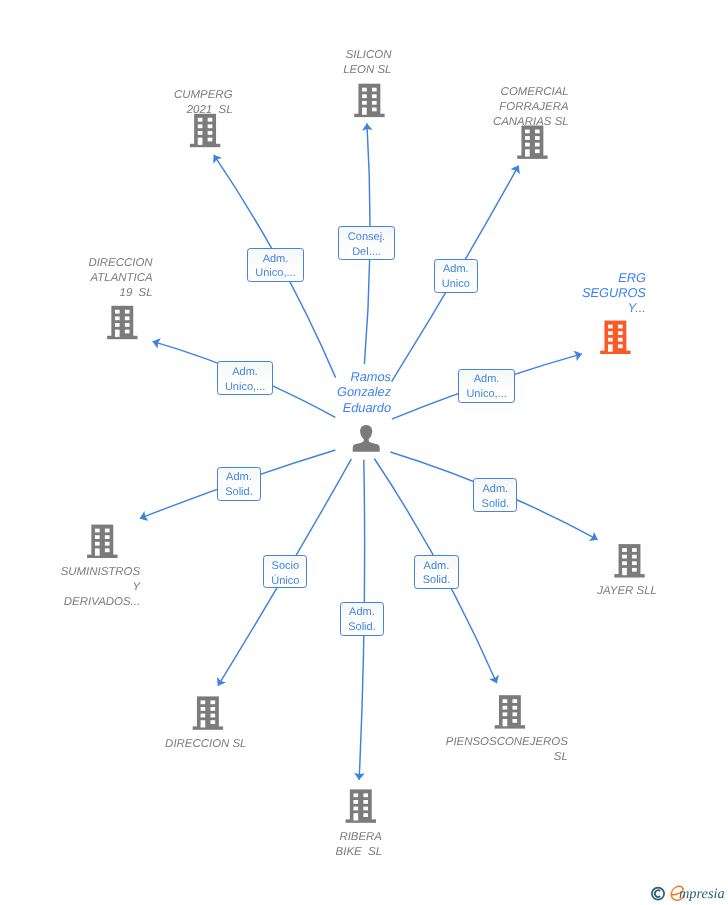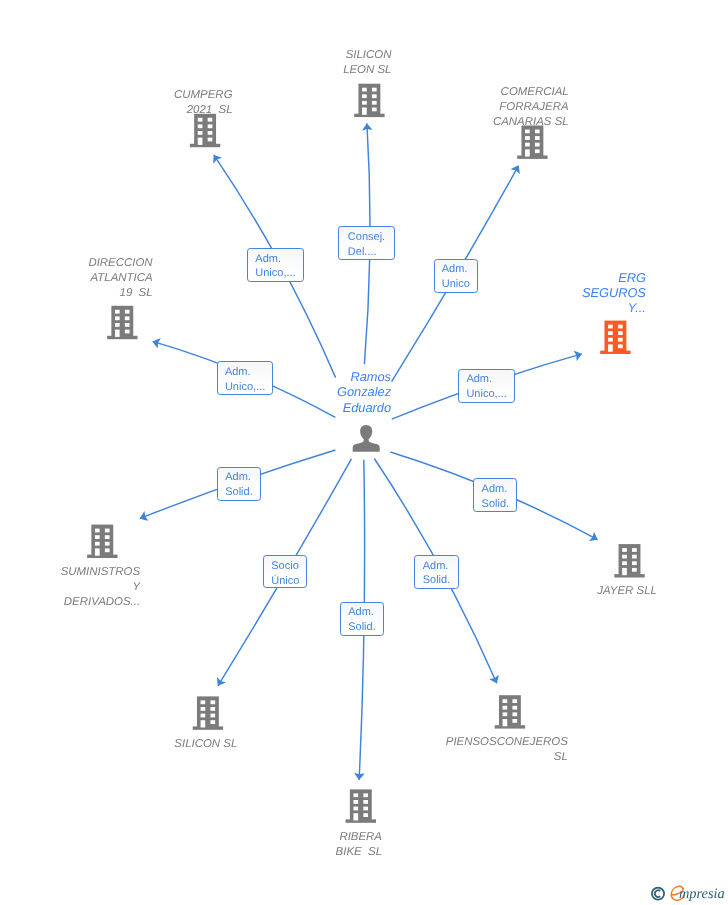--- a/index.html
+++ b/index.html
@@ -7,21 +7,21 @@
   body{width:728px;height:905px;font-family:"Liberation Sans",sans-serif;
       -webkit-font-smoothing:antialiased;text-rendering:geometricPrecision;}
   .stage{position:relative;width:728px;height:905px;overflow:hidden;background:#fff;}
   svg.edge-layer{position:absolute;left:0;top:0;width:728px;height:905px;}
   .node-label{position:absolute;transform:translateX(-50%) translateZ(0);text-align:right;
       font-size:11.45px;line-height:15.0px;color:#7b7b7b;white-space:pre;font-style:italic;}
   .node-label.big{font-size:12.8px;line-height:15.4px;color:#3b82f6;}
   .edge-label{position:absolute;box-sizing:border-box;border:1.45px solid #4285e0;border-radius:3.2px;
       background:linear-gradient(to bottom,#f5f6f7 0%,#fdfdfd 55%,#ffffff 100%);
       color:#4285e0;font-size:11px;line-height:14.9px;padding-top:3.4px;
-      white-space:pre;display:flex;align-items:center;justify-content:center;
+      text-align:center;white-space:pre;display:flex;align-items:center;justify-content:center;
       transform:translateZ(0);}
   .footer-logo{position:absolute;display:block;}
 </style>
 </head>
 <body>
 
 <div class="stage">
 
   <svg class="edge-layer" viewBox="0 0 728 905">
     <g id="edge-paths">
@@ -204,21 +204,21 @@
       <div class="node-label" style="left: 120.5px; top: 255.7px;">DIRECCION
 ATLANTICA
 19  SL</div>
       <div class="node-label big" style="left: 613.9px; top: 269.6px;">ERG
 SEGUROS
 Y...</div>
       <div class="node-label" style="left: 100.4px; top: 564.7px;">SUMINISTROS
 Y
 DERIVADOS...</div>
       <div class="node-label" style="left: 627.1px; top: 583.7px;">JAYER SLL</div>
-      <div class="node-label" style="left: 205.8px; top: 736.7px;">SILICON SL</div>
+      <div class="node-label" style="left: 205.8px; top: 736.7px;">DIRECCION SL</div>
       <div class="node-label" style="left: 506.8px; top: 734.7px;">PIENSOSCONEJEROS
 SL</div>
       <div class="node-label" style="left: 358.8px; top: 829.7px;">RIBERA
 BIKE  SL</div>
       <div class="node-label big" style="left: 364px; top: 369px;">Ramos
 Gonzalez
 Eduardo</div>
     </div>
   <div id="edge-labels">
       <div class="edge-label" style="left: 247.3px; top: 247.7px; width: 56.4px; height: 34.2px;">Adm.

